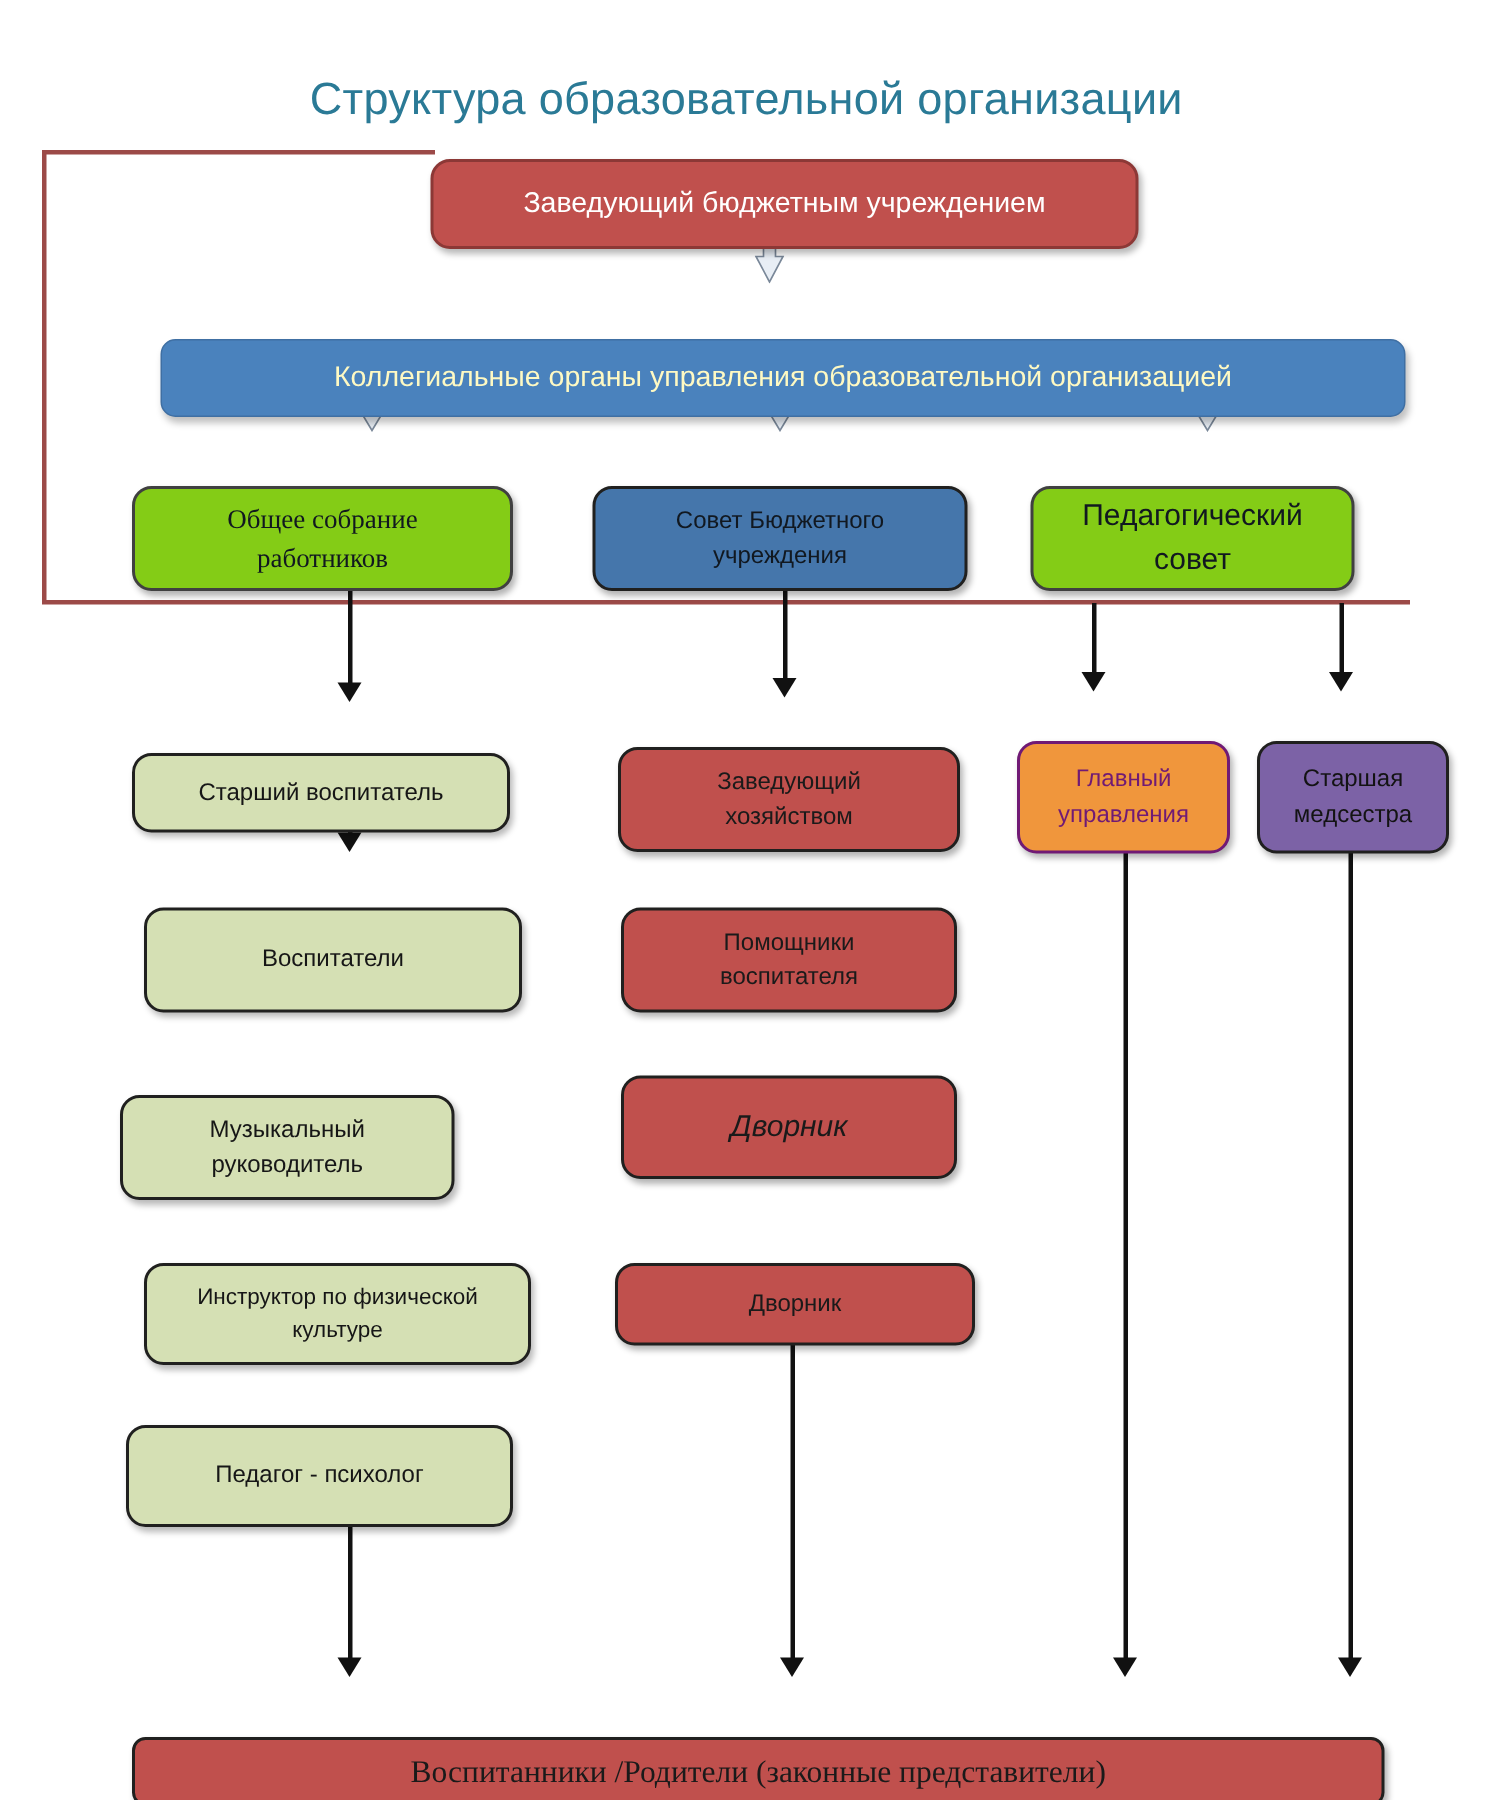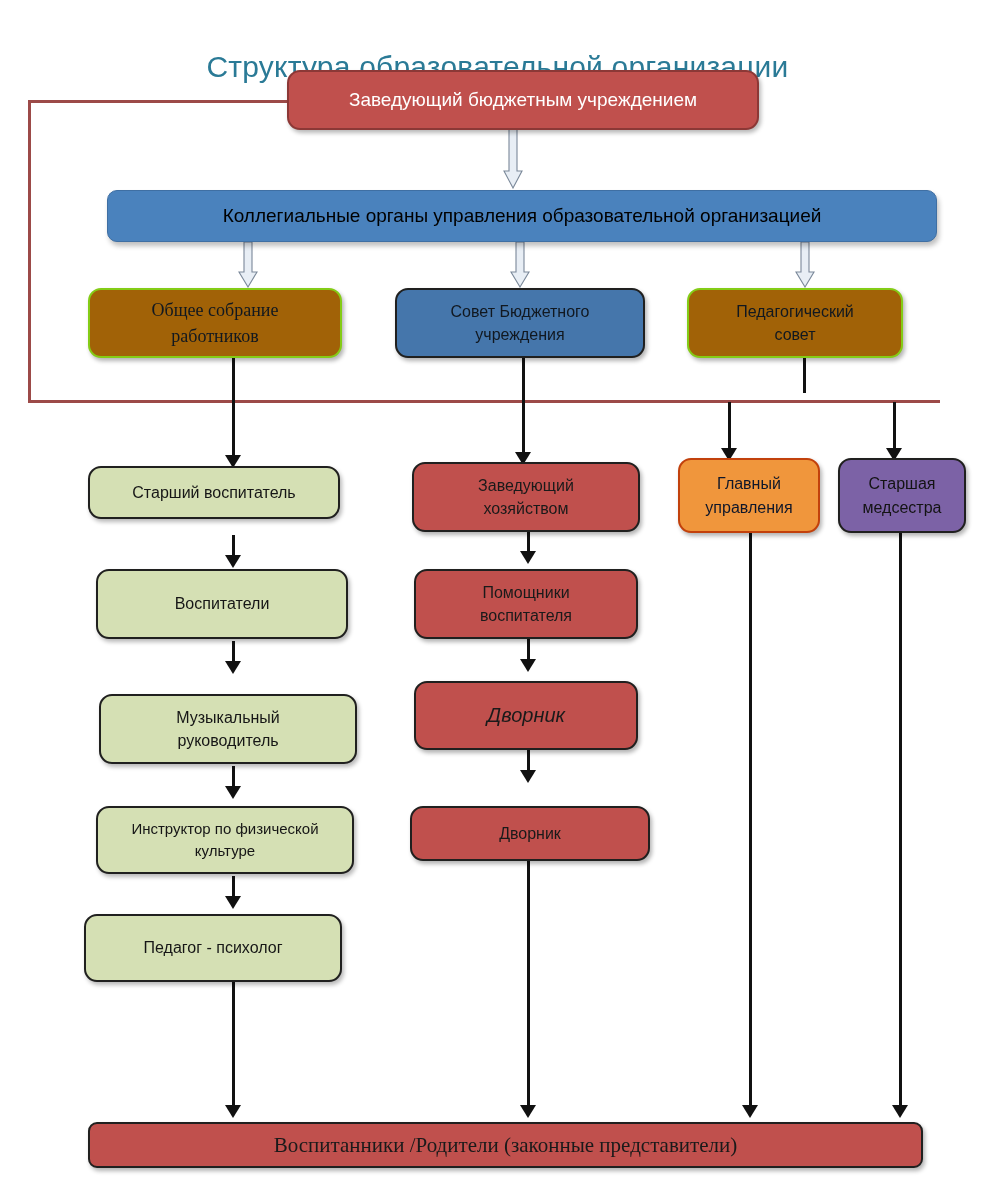--- a/index.html
+++ b/index.html
@@ -37,65 +37,66 @@
     position: absolute;
     box-sizing: border-box;
     display: flex;
     align-items: center;
     justify-content: center;
     text-align: center;
     border-radius: 13px;
     line-height: 1.45;
     padding: 16px 8px;
     z-index: 6;
+    margin-top: 36px;
   }
   .node .label { display: block; width: 100%; }
 
   
   .red-strong {
     background: #c0504d;
     border: 2px solid #8c3836;
     color: #ffffff;
     box-shadow: 2px 3px 4px rgba(0,0,0,0.28);
   }
   .red-dark-text {
     background: #c0504d;
     border: 2px solid #20201f;
     color: #1a1a1a;
     box-shadow: 2px 3px 4px rgba(0,0,0,0.30);
   }
   .blue-band {
     background: #4a82bd;
     border: 1px solid #3f6f a3;
     border: 1px solid #3f6fa3;
-    color: #000000;
+    color: #fef9c3;
     box-shadow: 2px 4px 5px rgba(0,0,0,0.25);
   }
   .blue-node {
-    background: #a16207;
-    border: 2px solid #84cc16;
+    background: #84cc16;
+    border: 2px solid #404040;
     color: #111820;
     box-shadow: 2px 3px 4px rgba(0,0,0,0.30);
   }
   .blue-node-dark {
     background: #4576ab;
     border: 2px solid #20201f;
     color: #111820;
     box-shadow: 2px 3px 4px rgba(0,0,0,0.30);
   }
   .green-node {
     background: #d5e0b4;
     border: 2px solid #20201f;
     color: #161616;
     box-shadow: 2px 3px 4px rgba(0,0,0,0.28);
   }
   .orange-node {
     background: #f0963c;
-    border: 2px solid #c2410c;
-    color: #0f172a;
+    border: 2px solid #701a75;
+    color: #701a75;
     box-shadow: 2px 3px 4px rgba(0,0,0,0.30);
   }
   .purple-node {
     background: #7c62a6;
     border: 2px solid #20201f;
     color: #131313;
     box-shadow: 2px 3px 4px rgba(0,0,0,0.30);
   }
 
   .serif { font-family: "Liberation Serif", serif; }
@@ -220,36 +221,36 @@
     </span>
   </div>
 
   <div class="node blue-node-dark sans" style="left:395px; top:288px; width:250px; height:70px; font-size:16px;">
     <span class="label">
       <span>Совет Бюджетного</span><br>
       <span>учреждения</span>
     </span>
   </div>
 
-  <div class="node blue-node sans" style="left:687px; top:288px; width:216px; height:70px; font-size:16px;">
+  <div class="node blue-node sans" style="left:687px; top:288px; width:216px; height:70px; font-size:20px;">
     <span class="label">
       <span>Педагогический</span><br>
       <span>совет</span>
     </span>
   </div>
 
   <div class="node green-node sans" style="left:88px; top:466px; width:252px; height:53px; font-size:16px;">
     <span class="label">Старший воспитатель</span>
   </div>
 
   <div class="node green-node sans" style="left:96px; top:569px; width:252px; height:70px; font-size:16px;">
     <span class="label">Воспитатели</span>
   </div>
 
-  <div class="node green-node sans" style="left:99px; top:694px; width:258px; height:70px; font-size:16px;">
+  <div class="node green-node sans" style="left:80px; top:694px; width:223px; height:70px; font-size:16px;">
     <span class="label">
       <span>Музыкальный</span><br>
       <span>руководитель</span>
     </span>
   </div>
 
   <div class="node green-node sans" style="left:96px; top:806px; width:258px; height:68px; font-size:15px;">
     <span class="label">
       <span>Инструктор по физической</span><br>
       <span>культуре</span>

